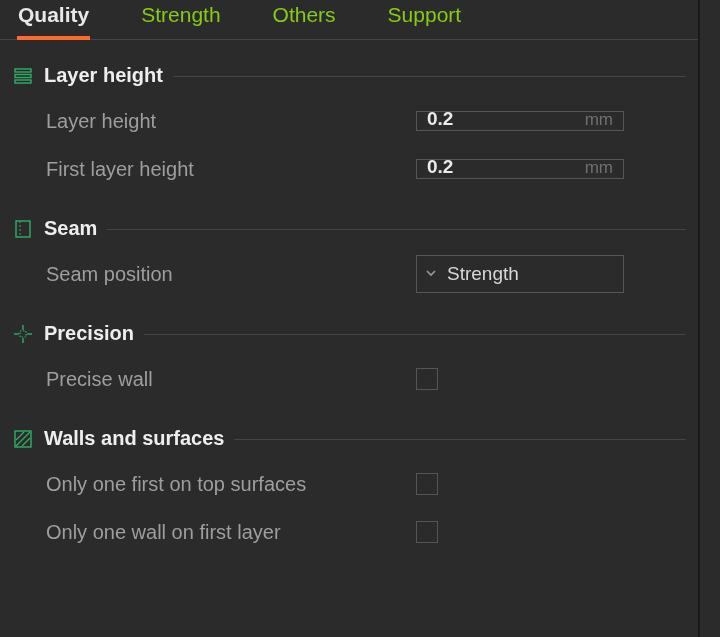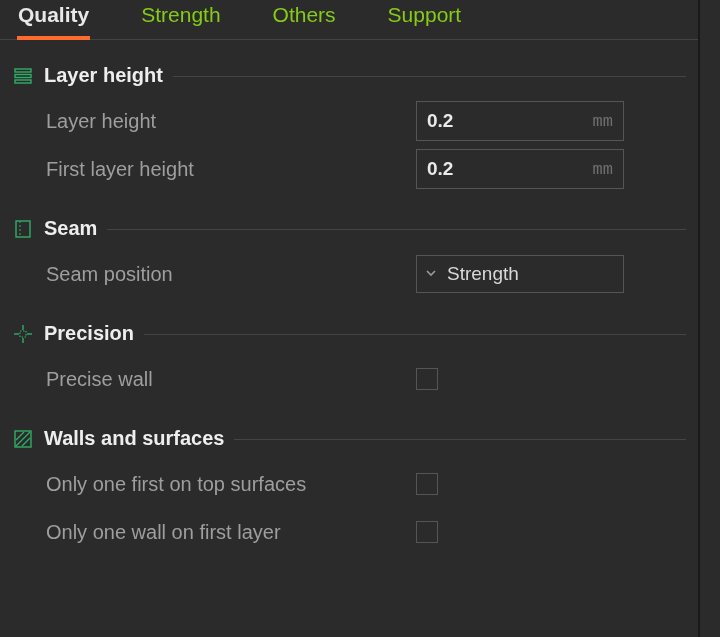--- a/index.html
+++ b/index.html
@@ -91,37 +91,36 @@
   .field-label {
     color: #9e9e9e;
     font-size: 20px;
     flex: 0 0 370px;
   }
   .field-control {
     flex: 0 0 208px;
   }
   .text-input {
     width: 208px;
-    height: 40px;
+    height: 20px;
     background: #2b2b2b;
     border: 1px solid #555;
     display: flex;
-    align-items: center;
+    align-items: flex-end;
     padding: 0 10px;
     justify-content: space-between;
   }
   .text-input .val {
     color: #eaeaea;
     font-size: 19px;
     font-weight: 600;
   }
   .text-input .unit {
     color: #6f6f6f;
     font-size: 17px;
-    font-family: Liberation Mono, monospace;
   }
   .select {
     width: 208px;
     height: 38px;
     background: #2b2b2b;
     border: 1px solid #555;
     display: flex;
     align-items: center;
     padding: 0 8px;
     gap: 10px;

